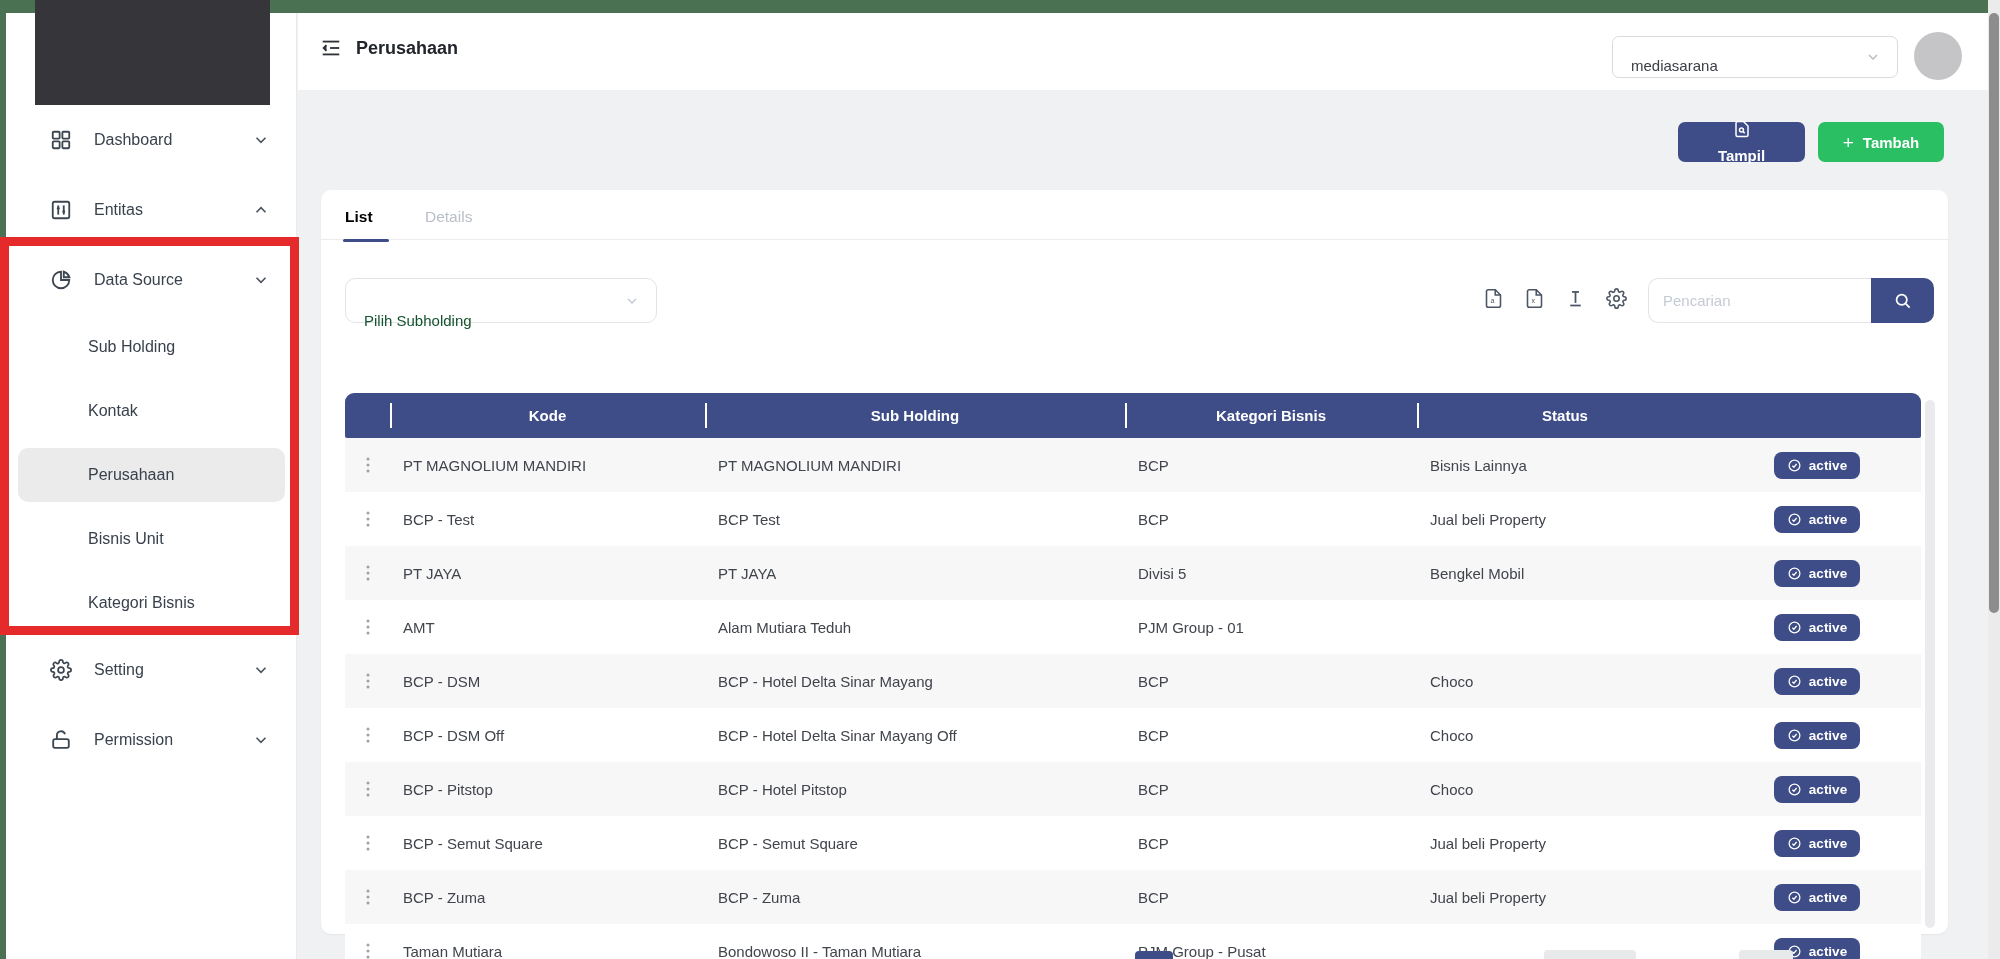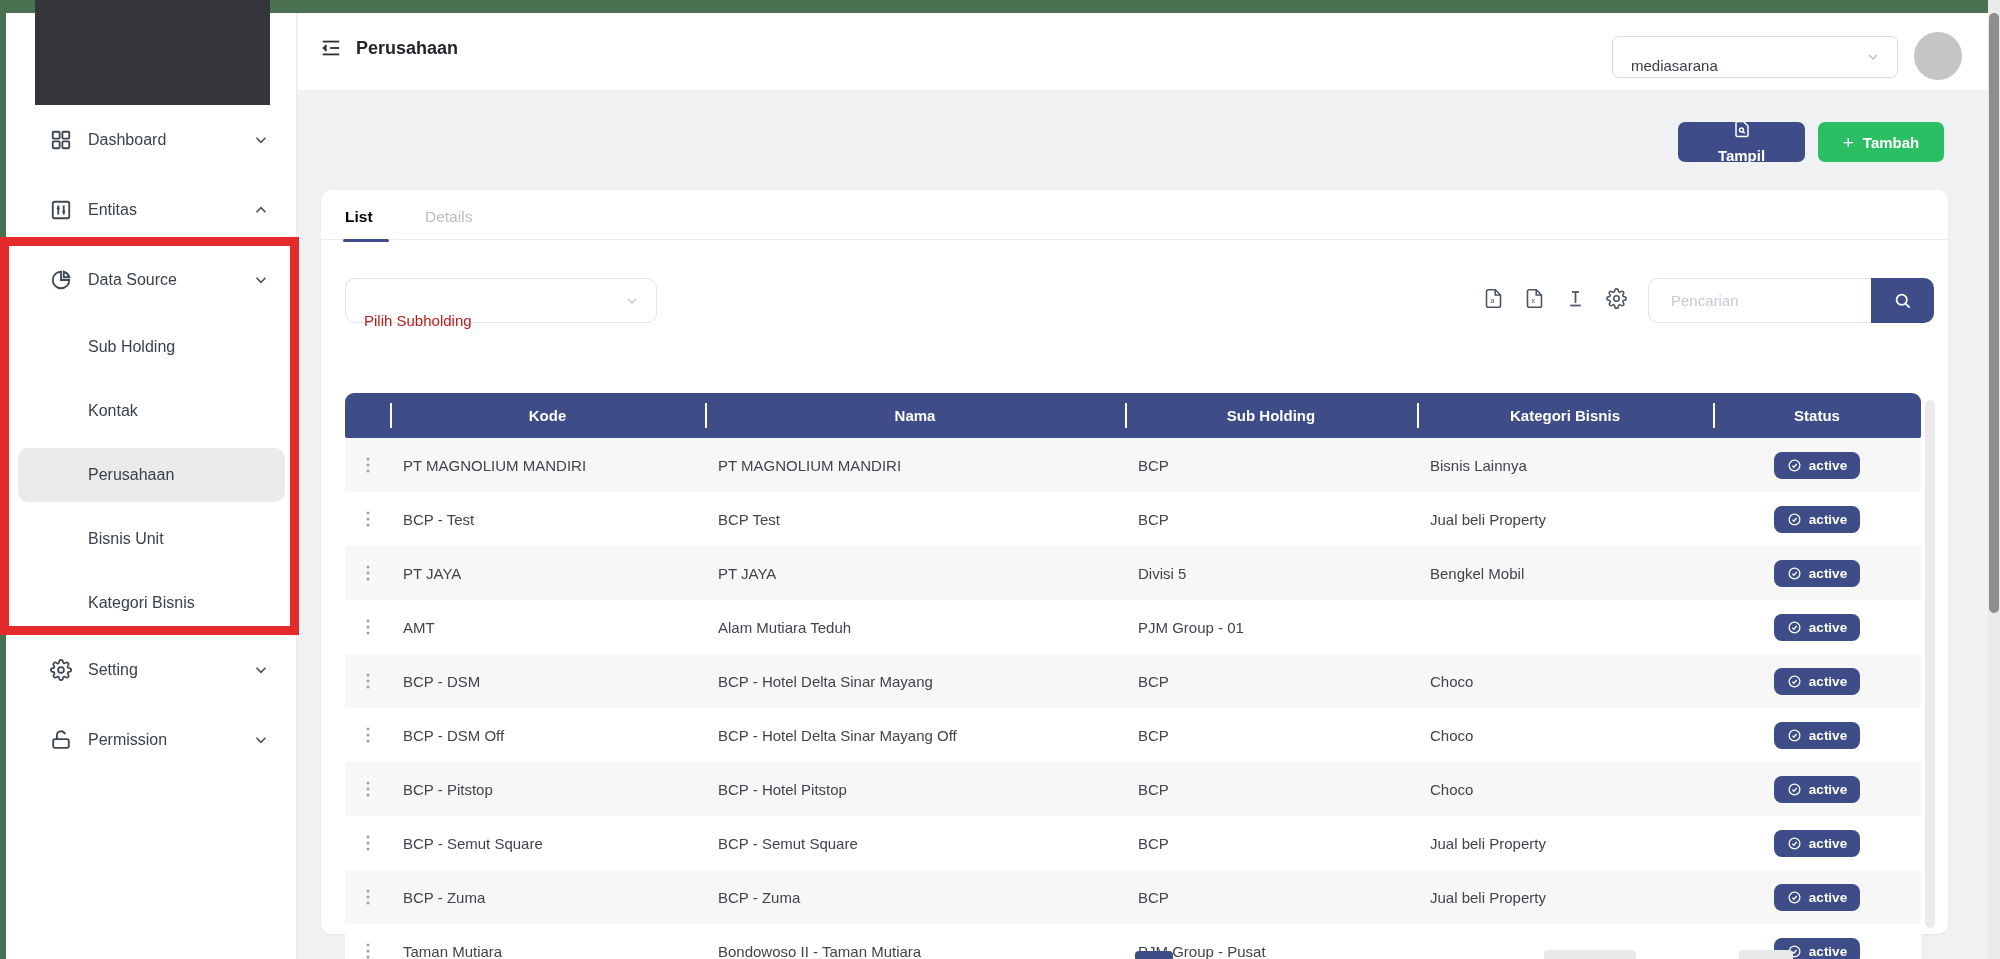--- a/index.html
+++ b/index.html
@@ -12,21 +12,21 @@
   }
   
   .app-surface { position:absolute; left:6px; top:13px; right:12px; bottom:0; background:#f0f1f3; }
 
   
   .sidebar { position:absolute; left:6px; top:13px; width:291px; bottom:0; background:#ffffff; border-right:1px solid #e9eaec; z-index:5; }
   .logo-block { position:absolute; left:35px; top:0; width:235px; height:105px; background:#36363a; z-index:8; }
   .nav { position:absolute; left:0; top:92px; width:100%; }
   .nav-item { height:70px; display:flex; align-items:center; padding:0 26px 0 44px; cursor:pointer; }
   .nav-item .nico { width:22px; height:22px; flex:0 0 22px; }
-  .nav-item .nlabel { margin-left:16px; font-size:16px; color:#39424c; flex:1; }
+  .nav-item .nlabel { margin-left:22px; font-size:16px; color:#39424c; flex:1; }
   .nav-item .chev { width:18px; height:18px; }
   .sub-item { height:64px; display:flex; align-items:center; padding-left:82px; font-size:16px; color:#39424c; cursor:pointer; position:relative; }
   .sub-item.active::before { content:""; position:absolute; left:12px; right:11px; top:5px; bottom:5px; background:#ebebec; border-radius:10px; }
   .sub-item span { position:relative; }
 
   
   .red-box { position:absolute; left:0; top:237px; width:299px; height:398px; border:9px solid #e42a2a; z-index:30; pointer-events:none; }
 
   
   .topbar { position:absolute; left:298px; top:13px; width:1690px; height:77px; background:#ffffff; z-index:2; }
@@ -47,27 +47,27 @@
   
   .card { position:absolute; left:321px; top:190px; width:1627px; height:744px; background:#fff; border-radius:10px; box-shadow:0 1px 2px rgba(30,35,40,.05); z-index:2; }
   .tabs { position:absolute; left:0; top:0; width:100%; height:50px; border-bottom:1px solid #ececee; }
   .tab { position:absolute; top:18px; font-size:15.5px; cursor:pointer; }
   .tab-list { left:24px; color:#000000; font-weight:700; }
   .tab-list::after { content:""; position:absolute; left:-2px; top:31px; width:46px; height:3px; background:#3e4d87; border-radius:2px; }
   .tab-details { left:104px; color:#b9bfc7; font-weight:500; }
 
   .select-subholding { position:absolute; left:24px; top:88px; width:312px; height:45px; border:1.5px solid #e2e4e8; border-radius:10px;
     display:flex; align-items:center; justify-content:space-between; padding:0 16px 0 18px; cursor:pointer; background:#fff; }
-  .select-subholding .ph { font-size:15px; color:#b91c1c;margin-top:40px; }
+  .select-subholding .ph { font-size:15px; color:#14532d;margin-top:40px; }
 
   .tool-icons { position:absolute; left:1162px; top:98px; display:flex; gap:20px; align-items:center; }
   .tool-icons .ticon { width:21px; height:21px; cursor:pointer; }
 
   .search-wrap { position:absolute; left:1327px; top:88px; height:45px; display:flex; }
-  .search-input { width:223px; height:45px; border:1.5px solid #e2e4e8; border-right:none; border-radius:10px 0 0 10px; padding:0 22px; font-size:15px; color:#3a3f45; font-family:"Liberation Sans",sans-serif; outline:none; }
+  .search-input { width:223px; height:45px; border:1.5px solid #e2e4e8; border-right:none; border-radius:10px 0 0 10px; padding:0 14px; font-size:15px; color:#3a3f45; font-family:"Liberation Sans",sans-serif; outline:none; }
   .search-input::placeholder { color:#c4cad3; }
   .search-btn { width:63px; height:45px; background:#3e4d87; border:none; border-radius:0 10px 10px 0; display:flex; align-items:center; justify-content:center; cursor:pointer; }
 
   
   .tbl { position:absolute; left:24px; top:155px; width:1576px; }
   .tr-head { display:grid; grid-template-columns:45px 315px 420px 292px 296px 208px; height:45px; background:#3e4d87; border-radius:9px 9px 2px 2px; align-items:center;margin-top:48px; }
   .th { position:relative; text-align:center; color:#fff; font-size:15px; font-weight:600; height:100%; display:flex; align-items:center; justify-content:center; }
   .th.sep::before { content:""; position:absolute; left:0; top:10px; bottom:10px; width:2px; background:#ffffff; }
   .tr { display:grid; grid-template-columns:45px 315px 420px 292px 296px 208px; height:54px; align-items:center; background:#fff; }
   .tr.alt { background:#f7f7f8; }
@@ -293,21 +293,20 @@
             <line x1="16" y1="16" x2="21" y2="21"></line>
           </svg>
       </span>
     </button>
   </div>
 
   <div class="tbl">
     <div class="tr-head">
       <div class="th"></div>
       <div class="th sep">Kode</div>
-      <div class="th sep">Nama</div>
       <div class="th sep">Sub Holding</div>
       <div class="th sep">Kategori Bisnis</div>
       <div class="th sep">Status</div>
     </div>
     <div>
   <div class="tr alt">
     <div class="td td-kebab">
       <svg width="16" height="18" viewBox="0 0 6 18">
               <circle cx="3" cy="3" r="1.5" fill="#9aa1ab"></circle>
               <circle cx="3" cy="9" r="1.5" fill="#9aa1ab"></circle>

